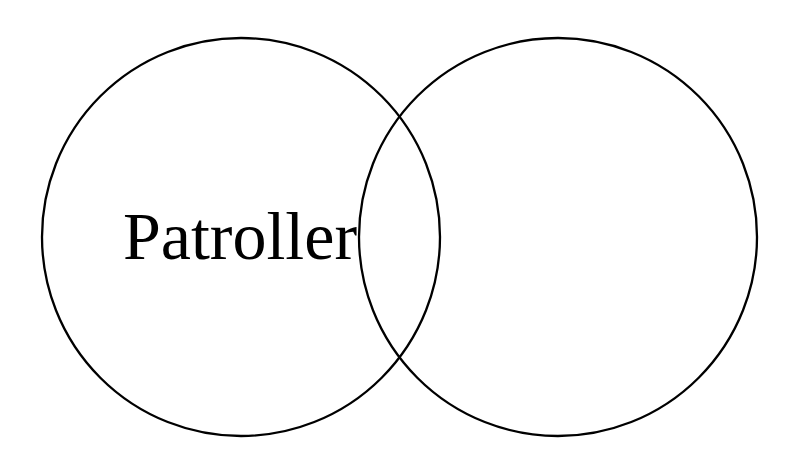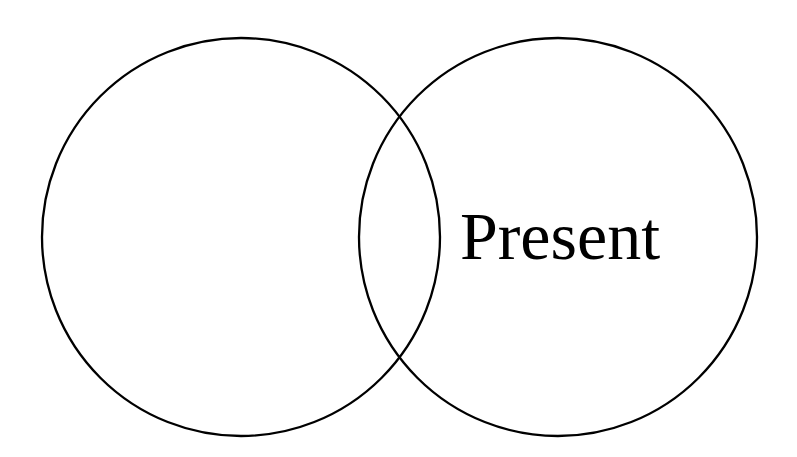--- a/index.html
+++ b/index.html
@@ -39,15 +39,15 @@
 </style>
 </head>
 <body>
 
 <div class="canvas">
   <svg class="venn-svg" width="797" height="457" viewBox="0 0 797 457">
     <circle class="venn-circle" cx="241" cy="237" r="199" stroke="#000000"></circle>
     <circle class="venn-circle" cx="558" cy="237" r="199" stroke="#000000"></circle>
   </svg>
 
+  <div class="set-label left">Patroller</div>
 
-  <div class="set-label right">Present</div>
 </div>
 
 </body></html>

